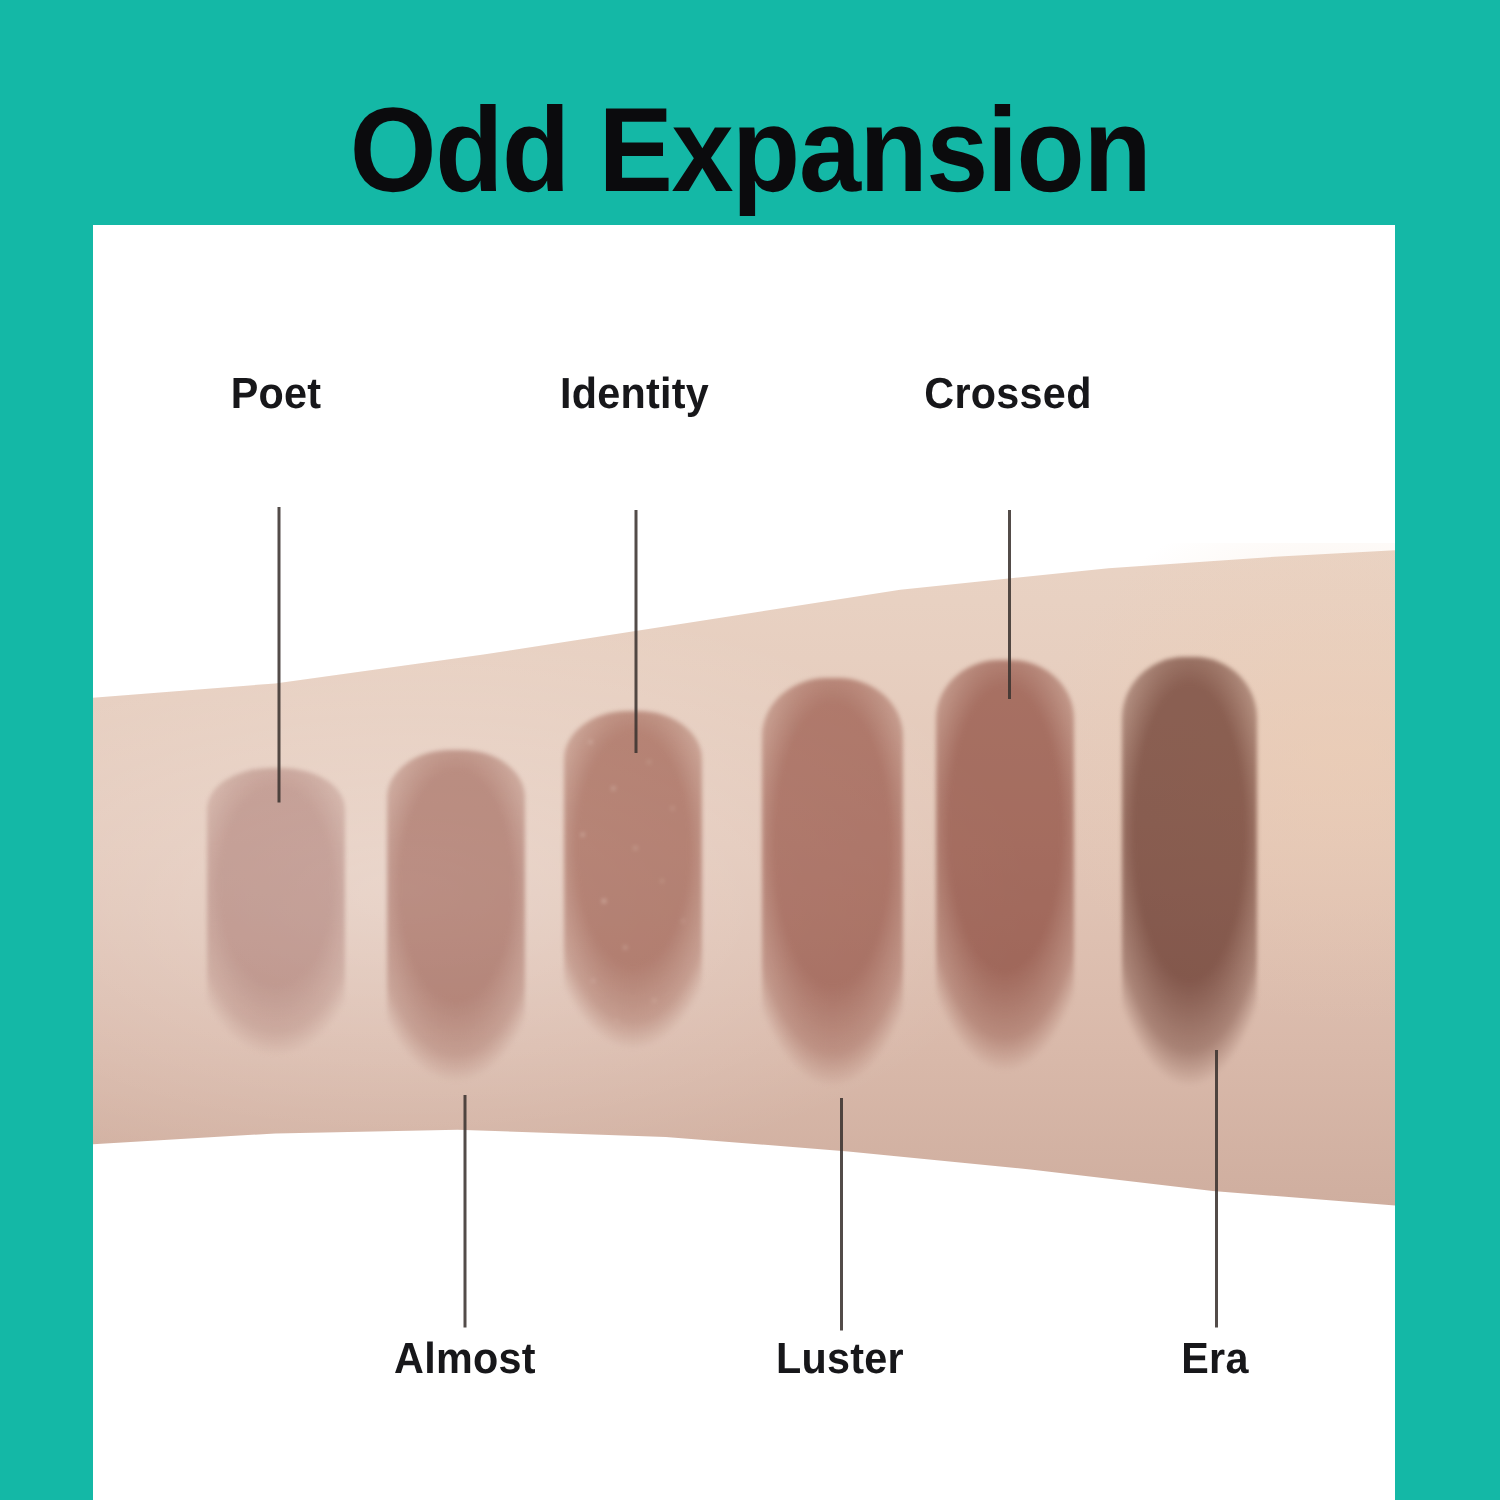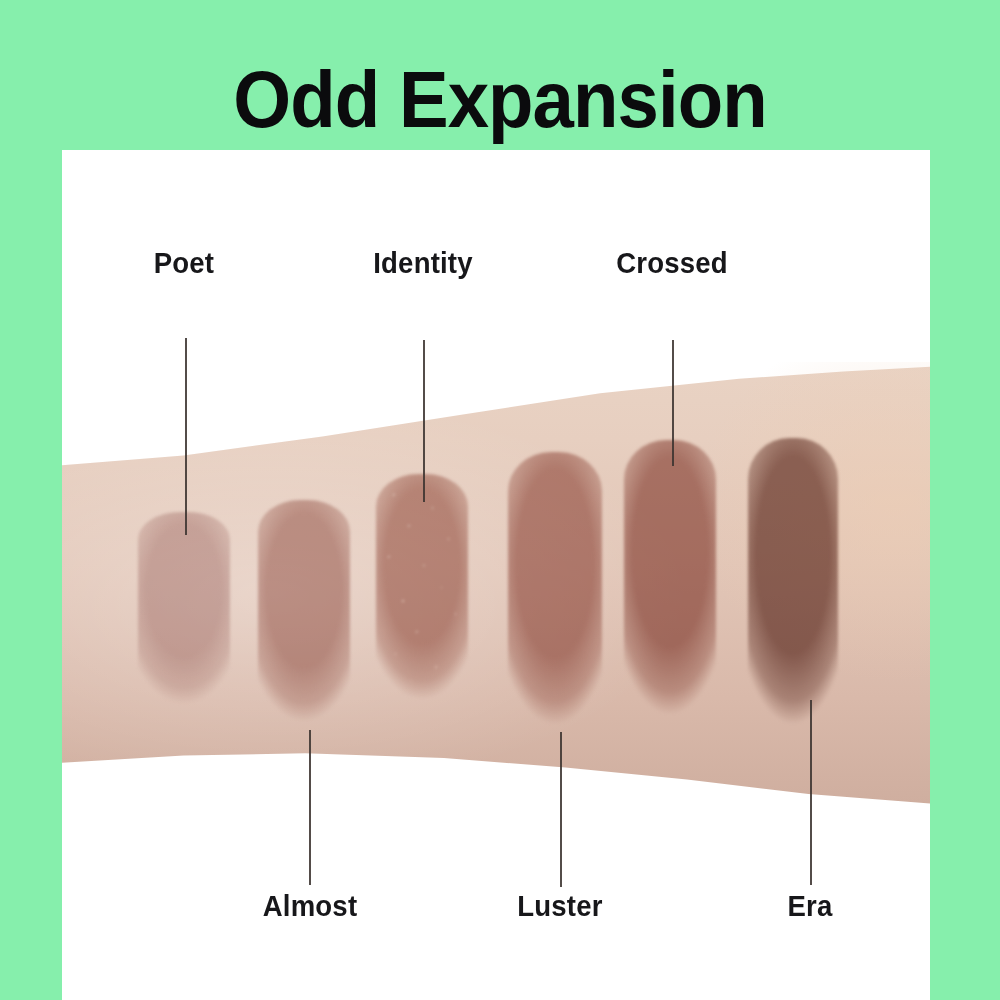--- a/index.html
+++ b/index.html
@@ -4,21 +4,21 @@
 <style>
   html, body {
     margin: 0;
     padding: 0;
     background: #f2f4f7;
   }
   #page {
     position: relative;
     width: 1000px;
     height: 1000px;
-    background: #86efac;
+    background: #14b8a6;
     overflow: hidden;
     font-family: "Liberation Sans", sans-serif;
   }
 
   
   #title {
     position: absolute;
     left: 0;
     top: 4px;
     width: 1000px;

